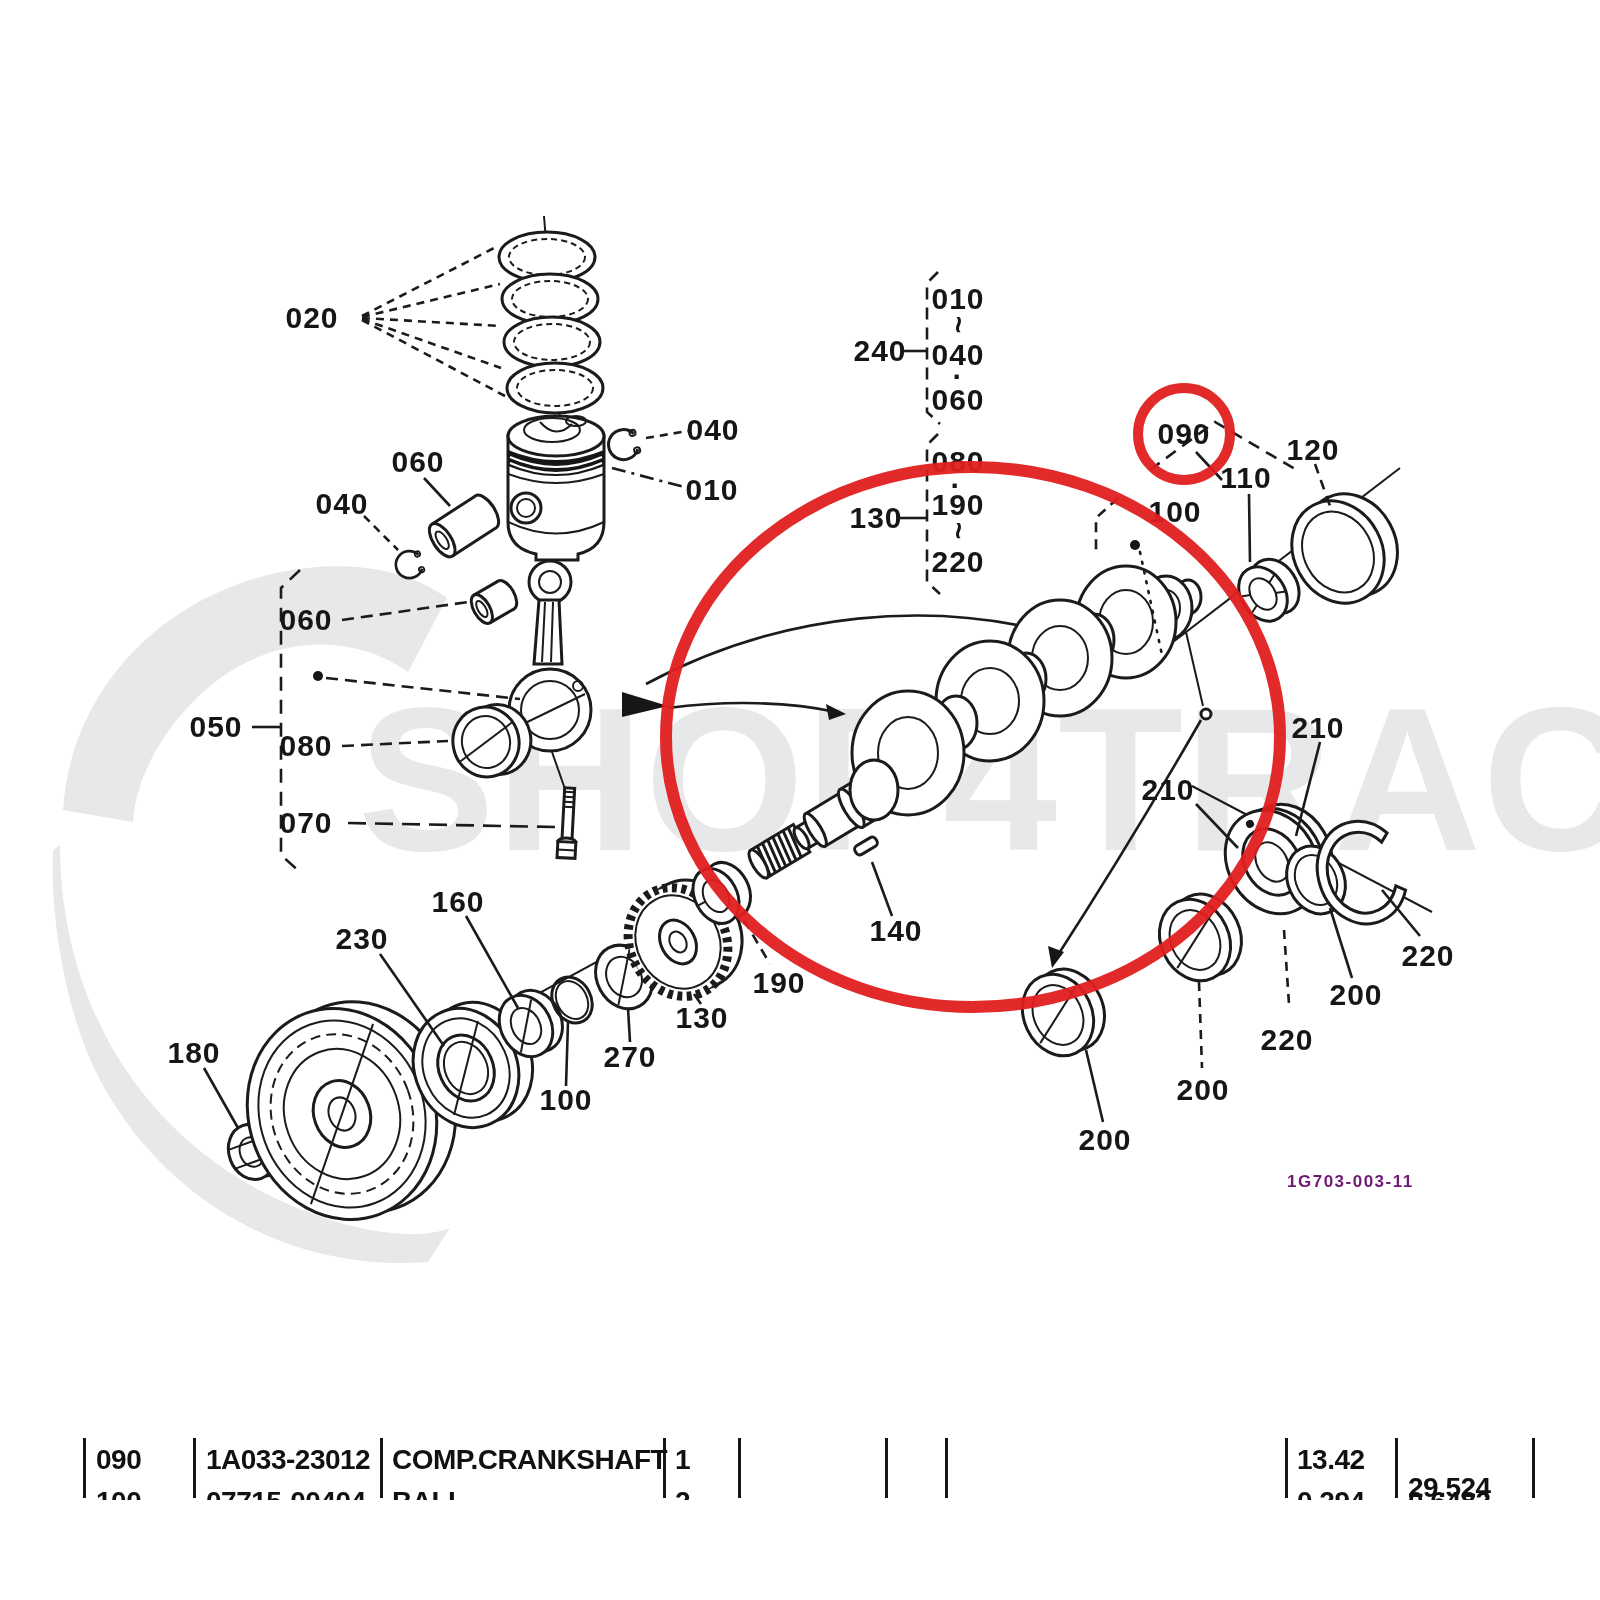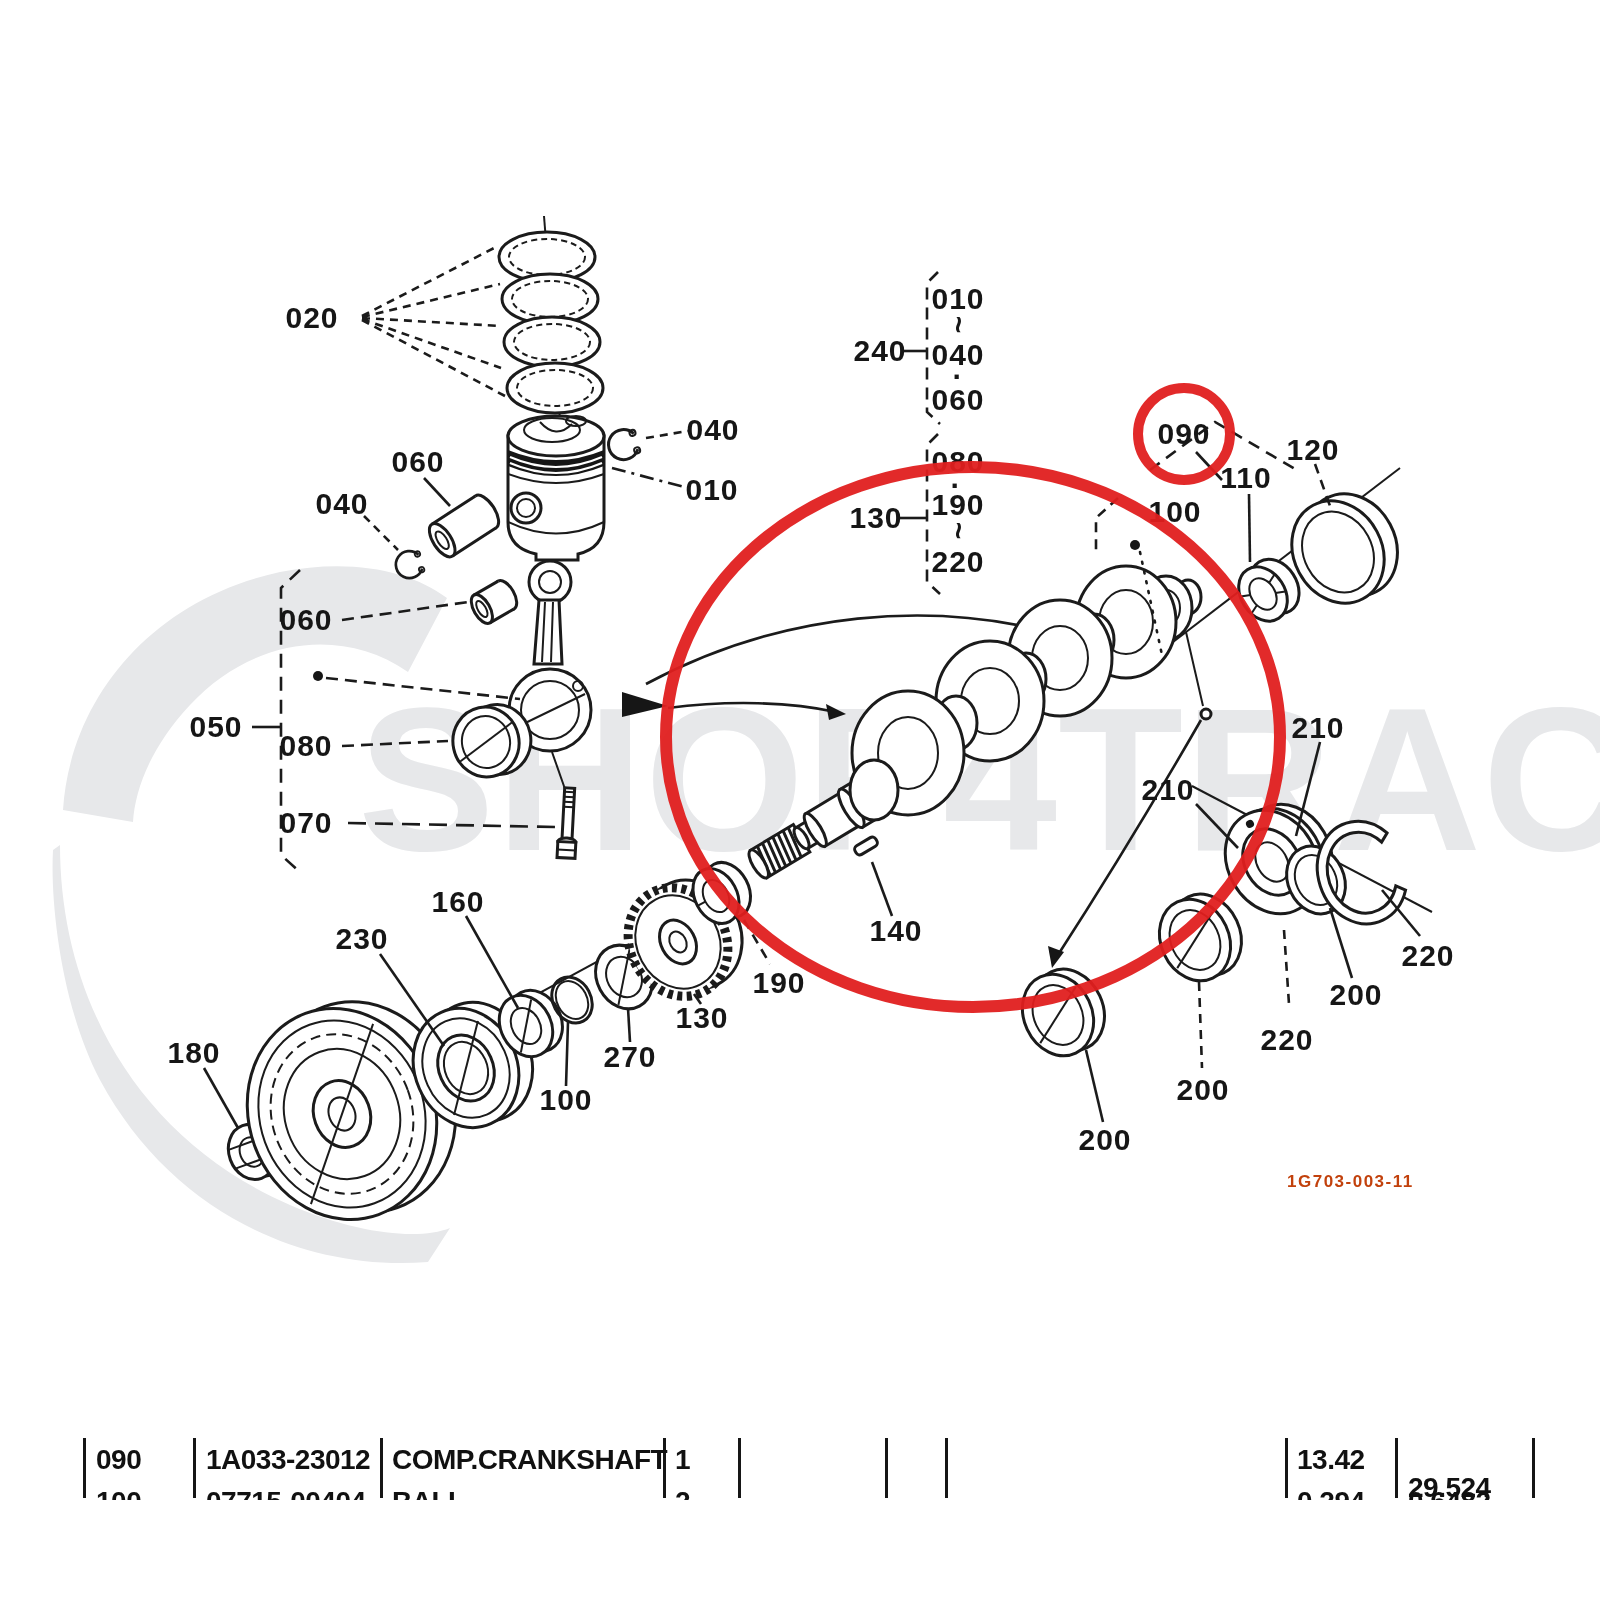--- a/index.html
+++ b/index.html
@@ -10,21 +10,21 @@
   .fw{fill:#ffffff;stroke:#1b1b1b;stroke-width:3;}
   .thin{stroke-width:2;}
   .ld{fill:none;stroke:#1b1b1b;stroke-width:2.6;}
   .blk{fill:#161616;stroke:none;}
   #wm-text{position:absolute;left:358px;top:676px;font-weight:700;font-size:205px;
            letter-spacing:1px;color:var(--wm,#e7e8ea);white-space:nowrap;line-height:1;}
   .plabel{position:absolute;transform:translate(-50%,-50%);font-weight:700;font-size:30px;
           color:#161616;letter-spacing:1px;white-space:nowrap;line-height:1;}
   .plabel.rot{transform:translate(-50%,-50%) rotate(90deg);}
   #diagram-code{position:absolute;left:1287px;top:1172px;font-weight:700;font-size:17px;
-                letter-spacing:1.5px;color:#c2410c;}
+                letter-spacing:1.5px;color:#701a75;}
   .tbar{position:absolute;width:3px;height:60px;top:1438px;background:#161616;}
   .tcell{position:absolute;top:1445px;font-weight:700;font-size:28px;letter-spacing:-0.5px;
          color:#111;white-space:nowrap;line-height:1.1;}
   #row2clip{position:absolute;left:0;top:1487px;width:1600px;height:13px;overflow:hidden;}
   #row2clip .tcell{top:0;}
 </style>
 </head>
 <body>
 
 <div id="stage">

